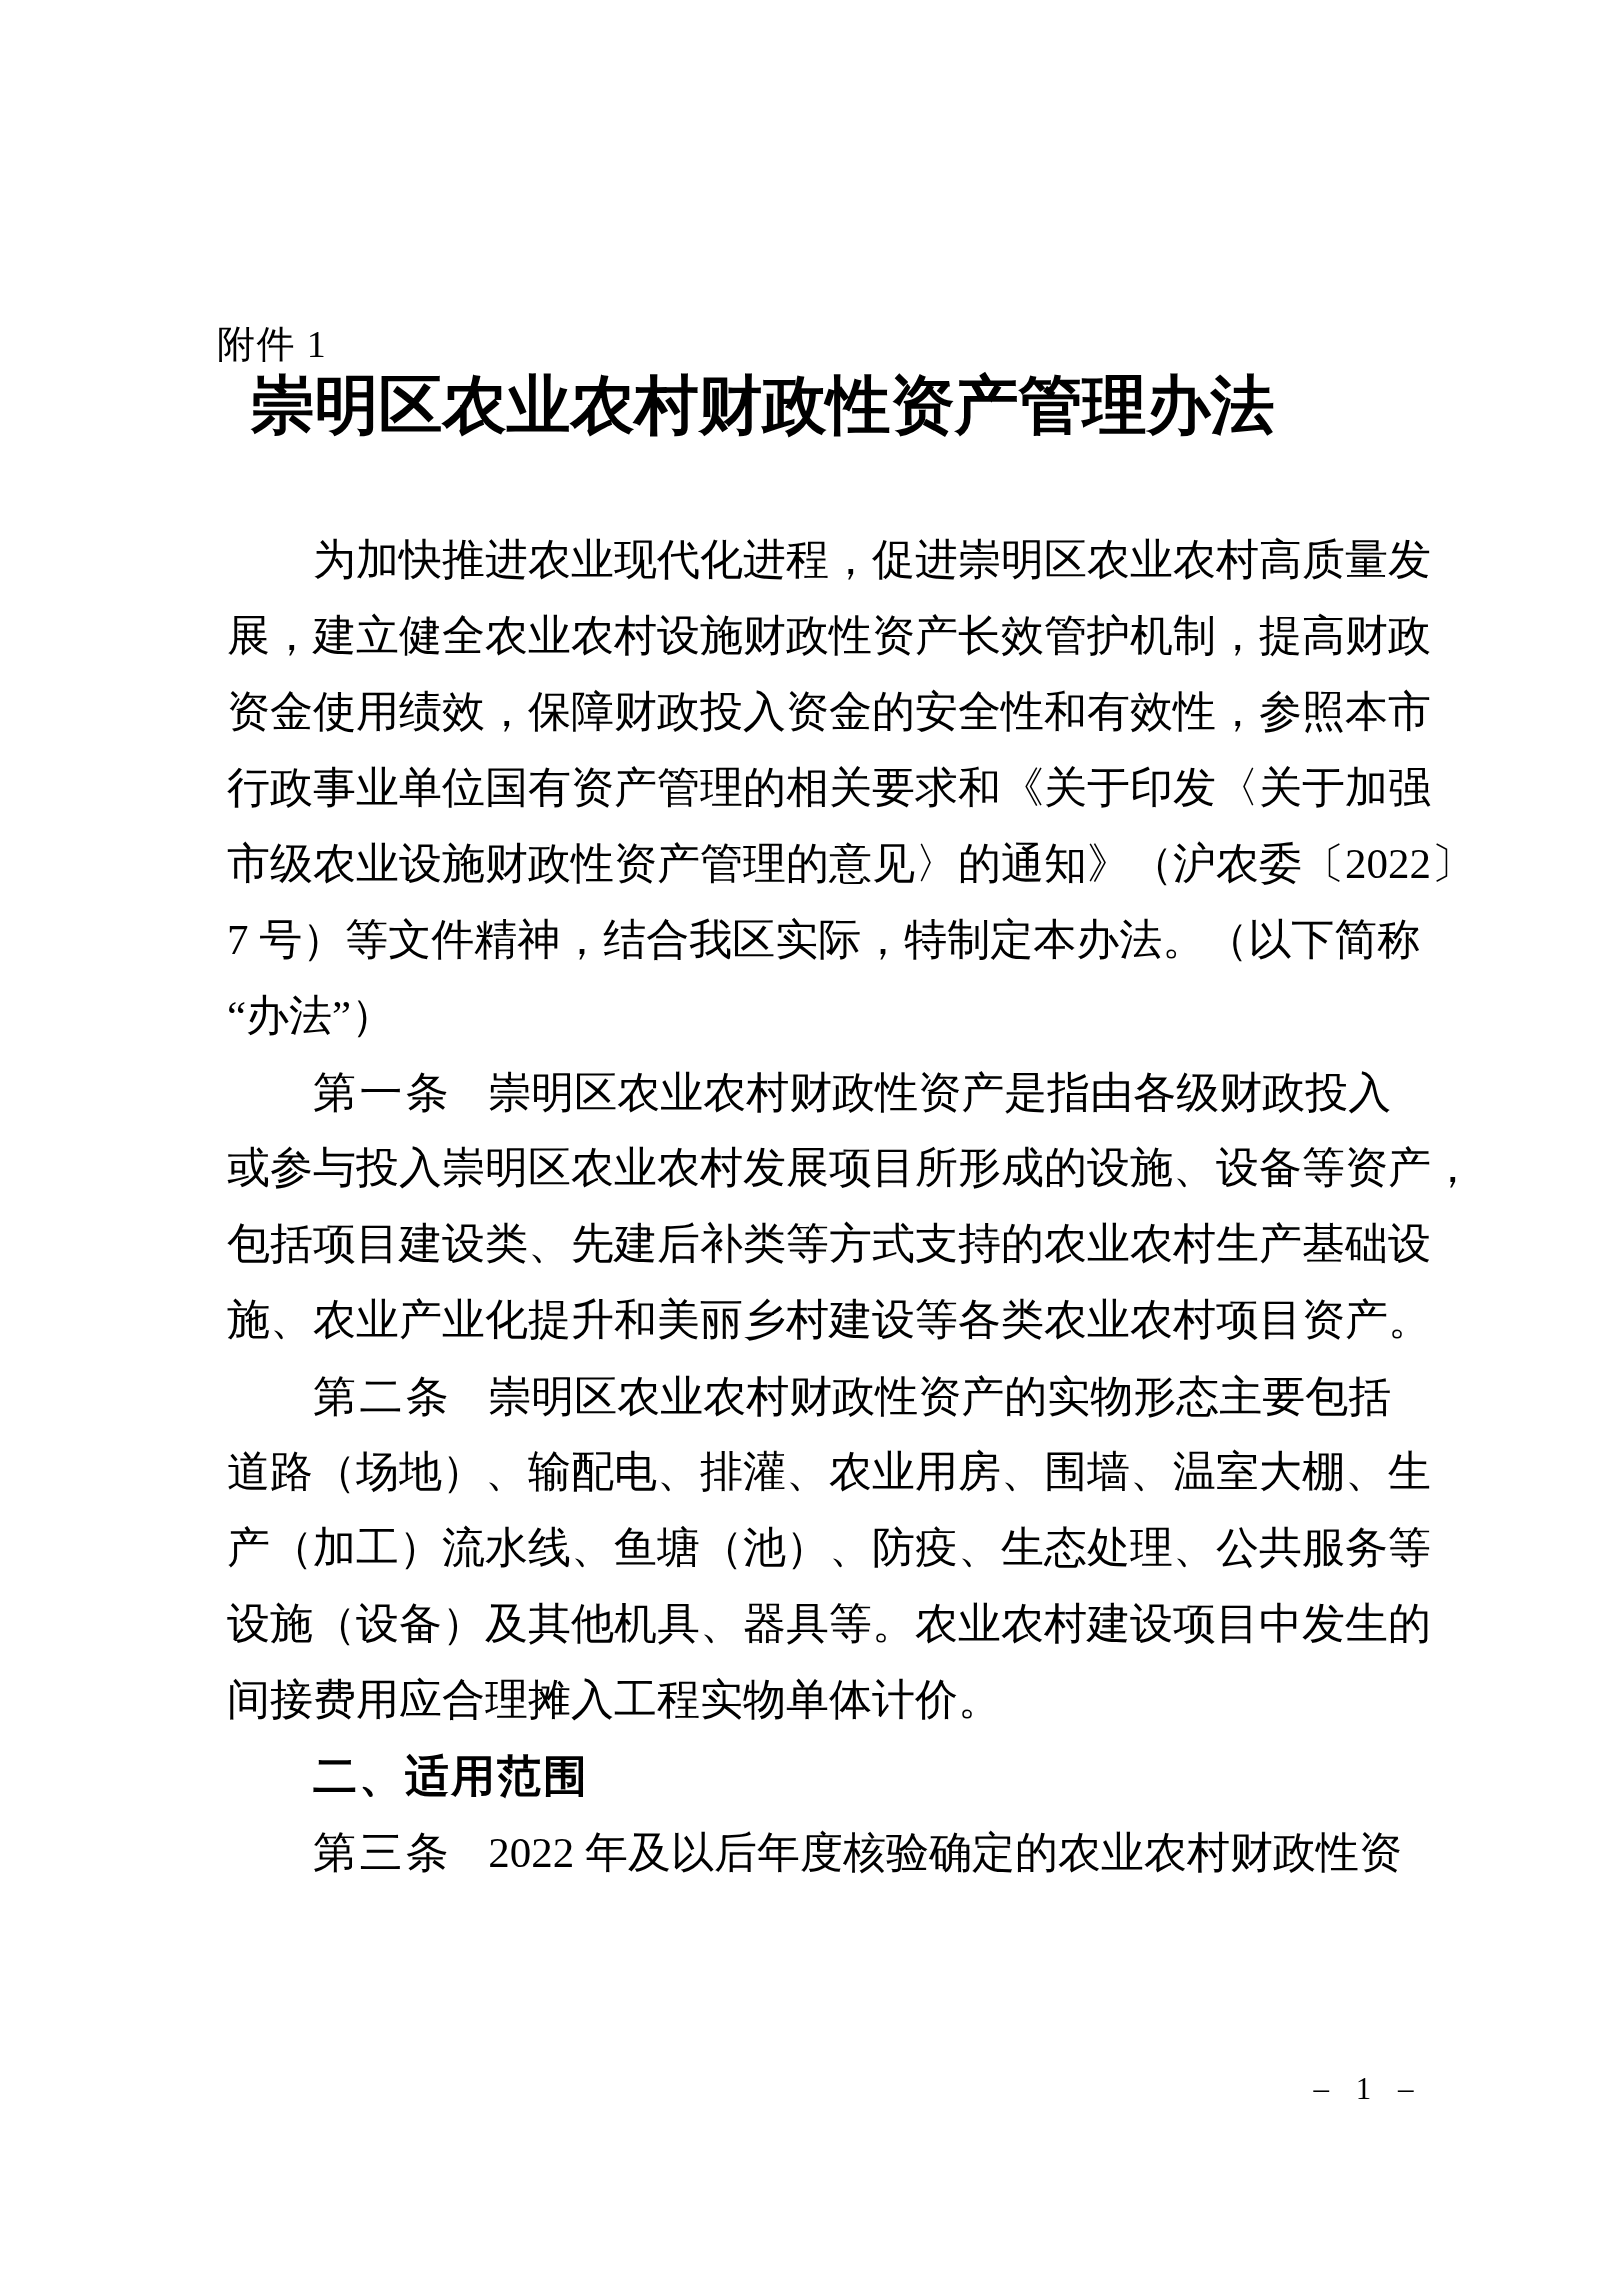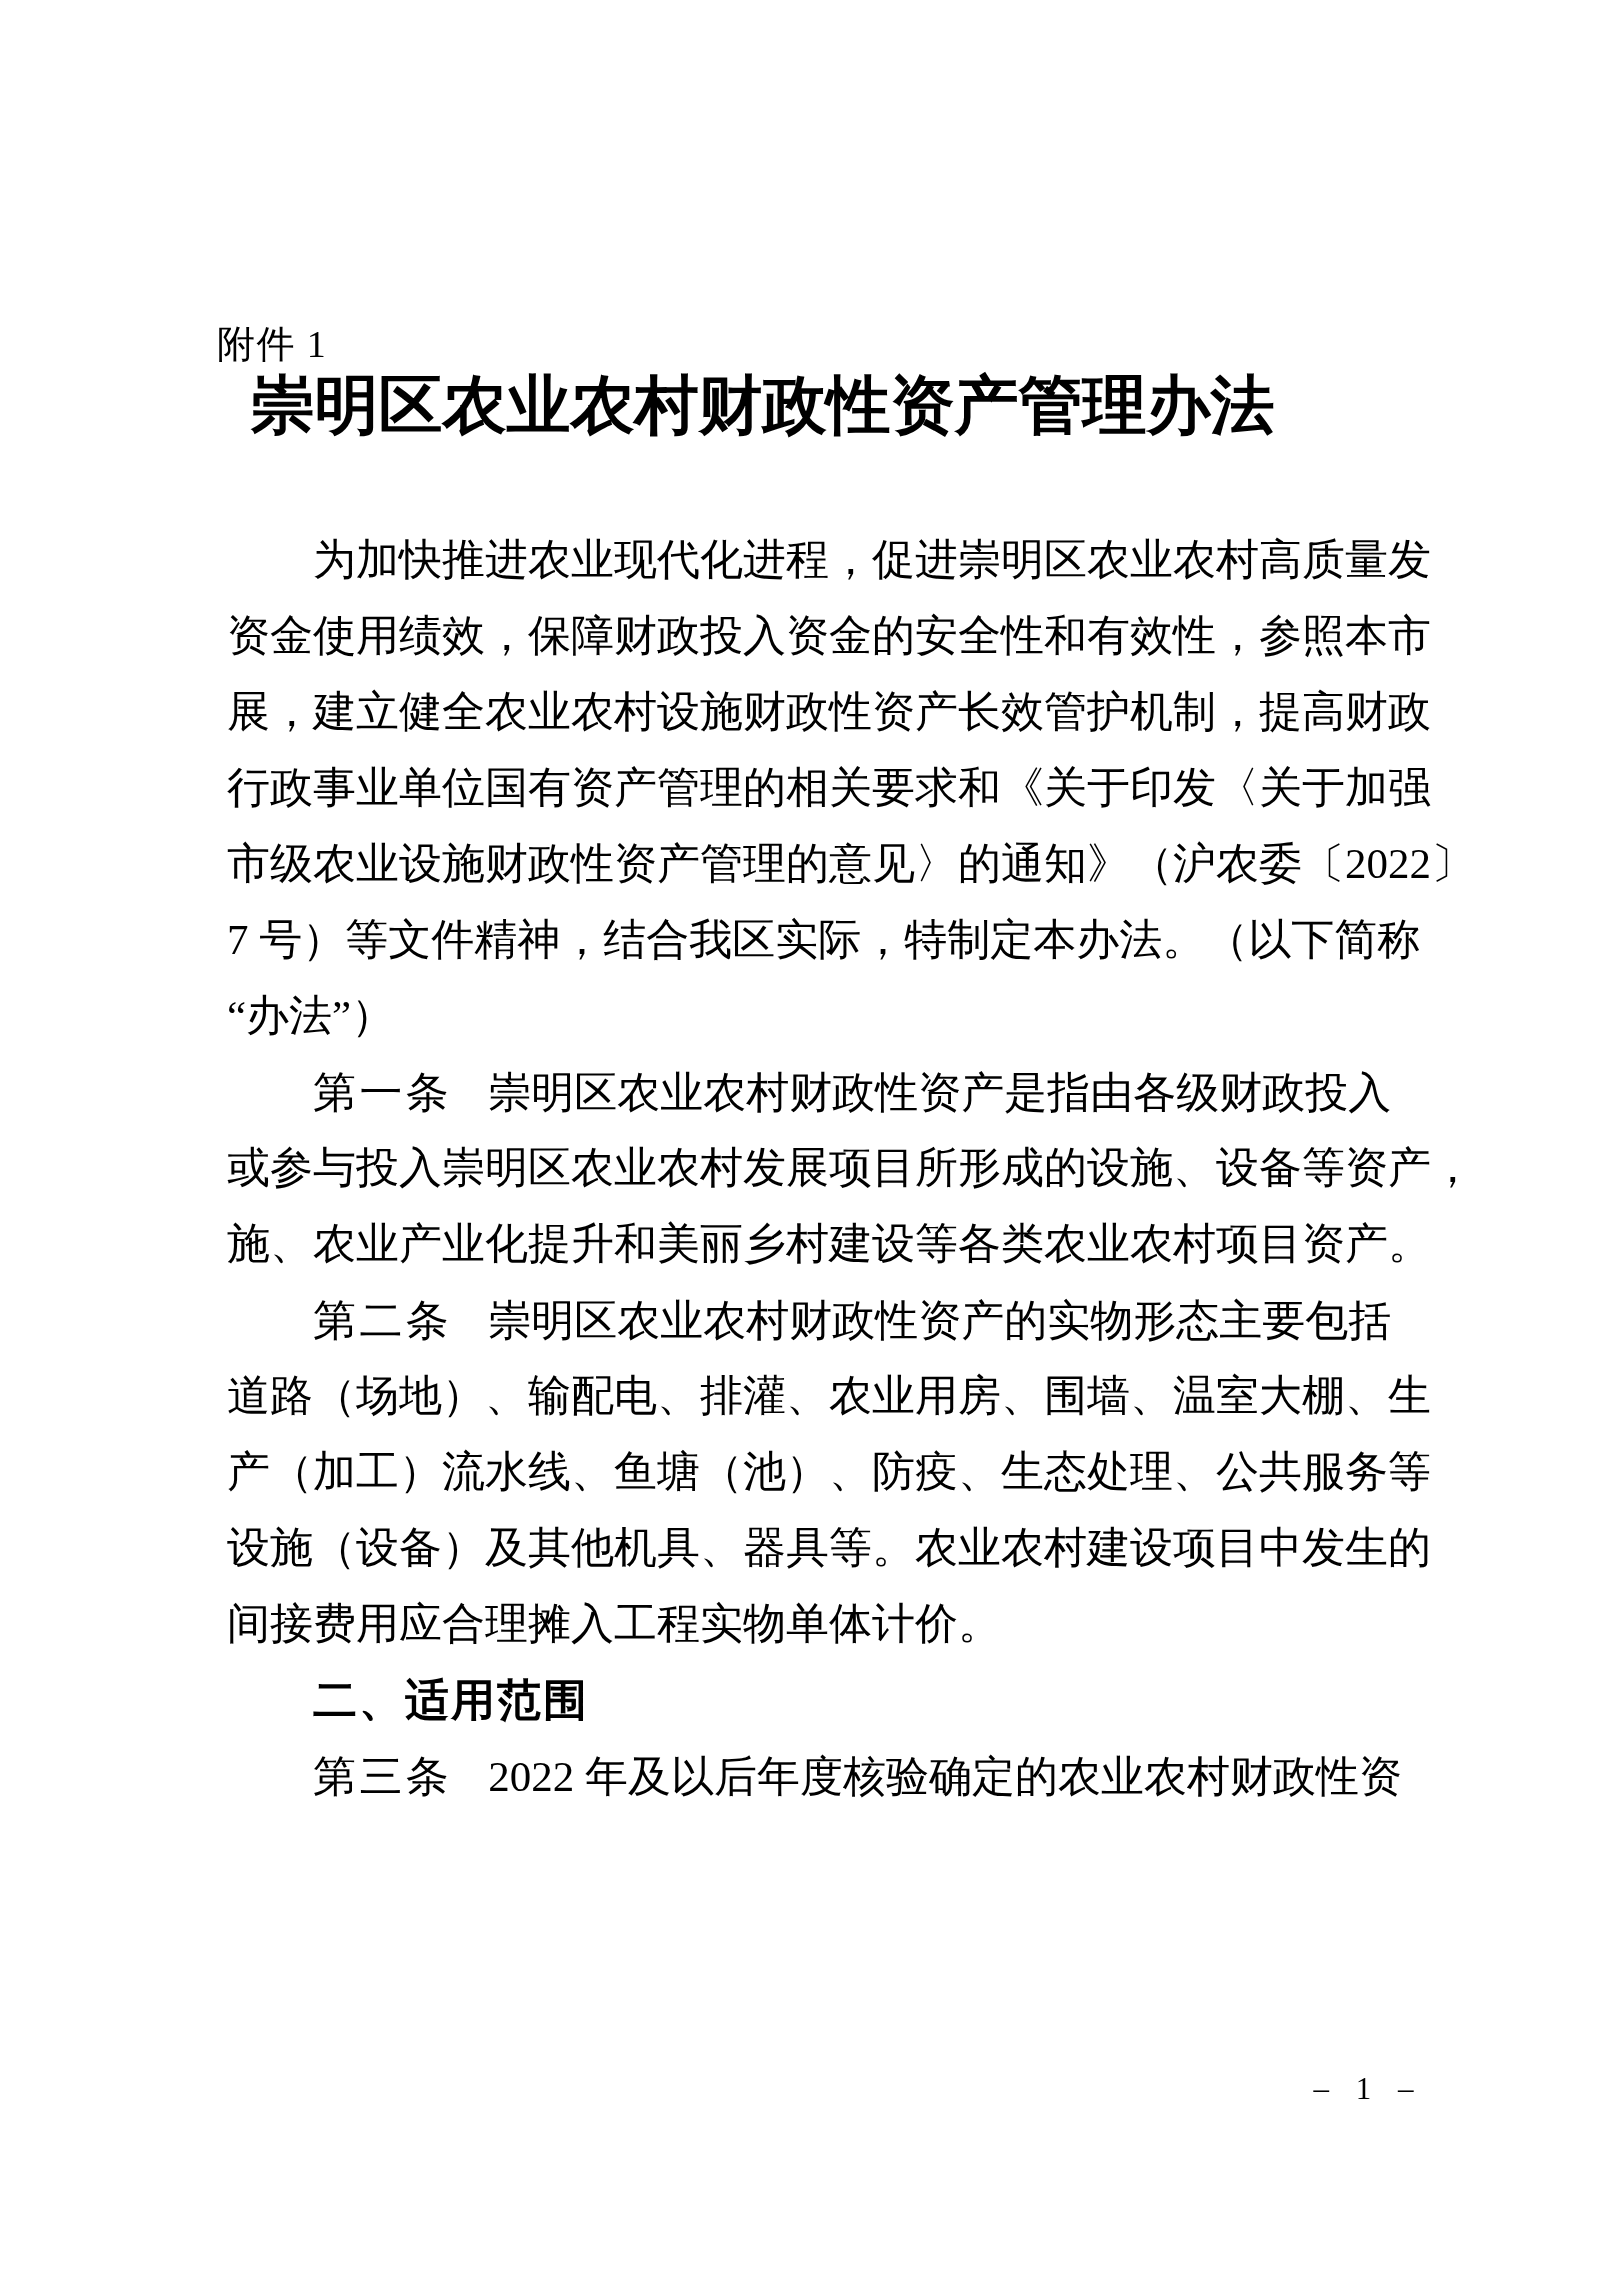--- a/index.html
+++ b/index.html
@@ -79,28 +79,29 @@
 </head>
 <body>
 
 <div class="page">
   <div class="attachment-label">附件 1</div>
 
   <h1 class="doc-title">崇明区农业农村财政性资产管理办法</h1>
 
   <div class="doc-body" id="doc-body">
       <div class="text-line indent">为加快推进农业现代化进程，促进崇明区农业农村高质量发</div>
+      <div class="text-line">展，建立健全农业农村设施财政性资产长效管护机制，提高财政</div>
       <div class="text-line">资金使用绩效，保障财政投入资金的安全性和有效性，参照本市</div>
-      <div class="text-line">展，建立健全农业农村设施财政性资产长效管护机制，提高财政</div>
       <div class="text-line">行政事业单位国有资产管理的相关要求和《关于印发〈关于加强</div>
       <div class="text-line">市级农业设施财政性资产管理的意见〉的通知》（沪农委〔2022〕</div>
       <div class="text-line">7 号）等文件精神，结合我区实际，特制定本办法。（以下简称</div>
       <div class="text-line">“办法”）</div>
       <div class="text-line indent"><span class="article-number">第一条</span><span>崇明区农业农村财政性资产是指由各级财政投入</span></div>
       <div class="text-line">或参与投入崇明区农业农村发展项目所形成的设施、设备等资产，</div>
+      <div class="text-line">包括项目建设类、先建后补类等方式支持的农业农村生产基础设</div>
       <div class="text-line">施、农业产业化提升和美丽乡村建设等各类农业农村项目资产。</div>
       <div class="text-line indent"><span class="article-number">第二条</span><span>崇明区农业农村财政性资产的实物形态主要包括</span></div>
       <div class="text-line">道路（场地）、输配电、排灌、农业用房、围墙、温室大棚、生</div>
       <div class="text-line">产（加工）流水线、鱼塘（池）、防疫、生态处理、公共服务等</div>
       <div class="text-line">设施（设备）及其他机具、器具等。农业农村建设项目中发生的</div>
       <div class="text-line">间接费用应合理摊入工程实物单体计价。</div>
       <div class="text-line indent heading">二、适用范围</div>
       <div class="text-line indent"><span class="article-number">第三条</span><span>2022 年及以后年度核验确定的农业农村财政性资</span></div>
     </div>
 

